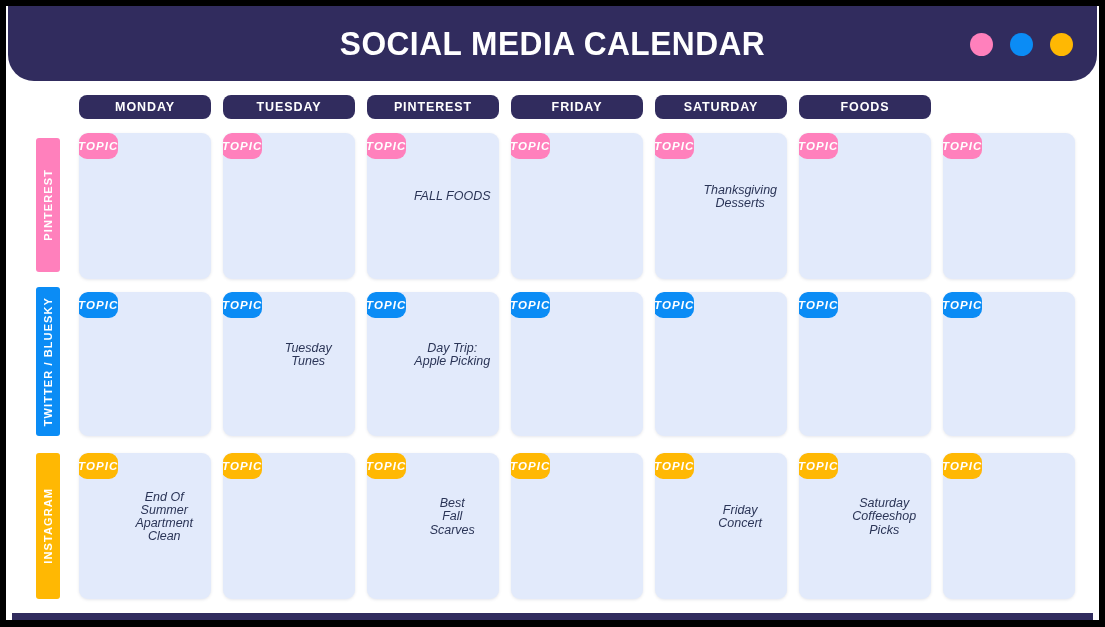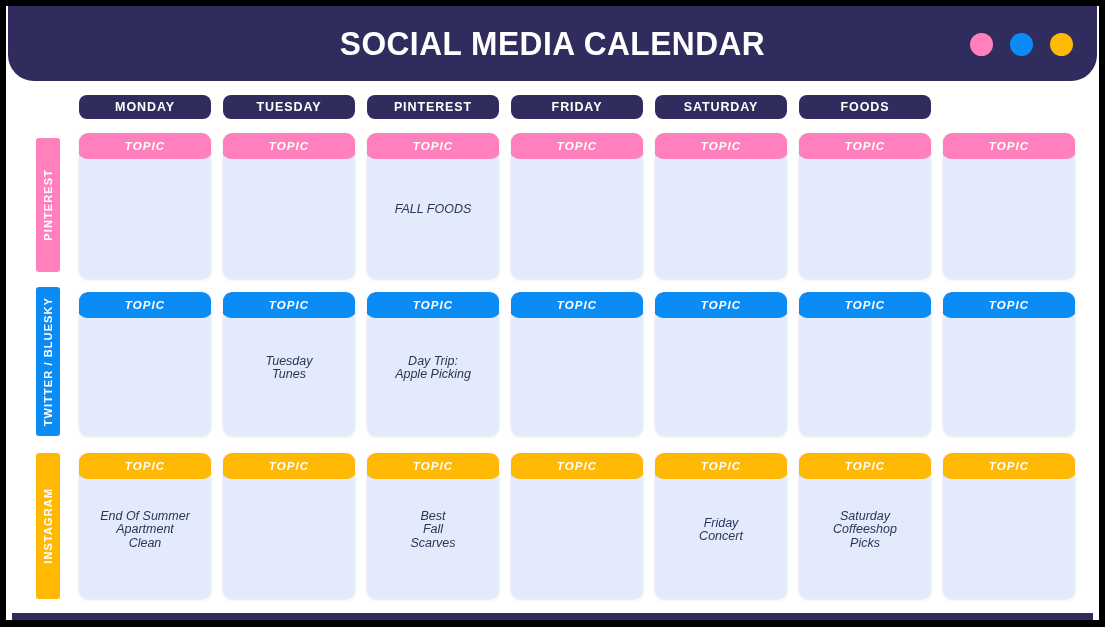--- a/index.html
+++ b/index.html
@@ -149,21 +149,20 @@
   .row-2 .cards { height: 146px; }
 
   .card {
     width: 132px;
     height: 100%;
     border-radius: 9px;
     background: #e2eafb;
     box-shadow: 0 1px 3px rgba(60,70,110,0.13);
     overflow: hidden;
     display: flex;
-    flex-direction: column;
   }
 
   .card-topic {
     height: 26px;
     flex: 0 0 26px;
     border-radius: 9px;
     margin: 0 -1px;
     display: flex;
     align-items: center;
     justify-content: center;
@@ -239,20 +238,22 @@
               <div class="card">
                 <div class="card-topic" style="background: rgb(255, 128, 188);">TOPIC</div>
                 <div class="card-body">FALL FOODS</div>
               </div>
               <div class="card">
                 <div class="card-topic" style="background: rgb(255, 128, 188);">TOPIC</div>
                 <div class="card-body"></div>
               </div>
               <div class="card">
                 <div class="card-topic" style="background: rgb(255, 128, 188);">TOPIC</div>
+                <div class="card-body">Thanksgiving
+Desserts</div>
               </div>
               <div class="card">
                 <div class="card-topic" style="background: rgb(255, 128, 188);">TOPIC</div>
                 <div class="card-body"></div>
               </div>
               <div class="card">
                 <div class="card-topic" style="background: rgb(255, 128, 188);">TOPIC</div>
                 <div class="card-body"></div>
               </div>
             </div>

